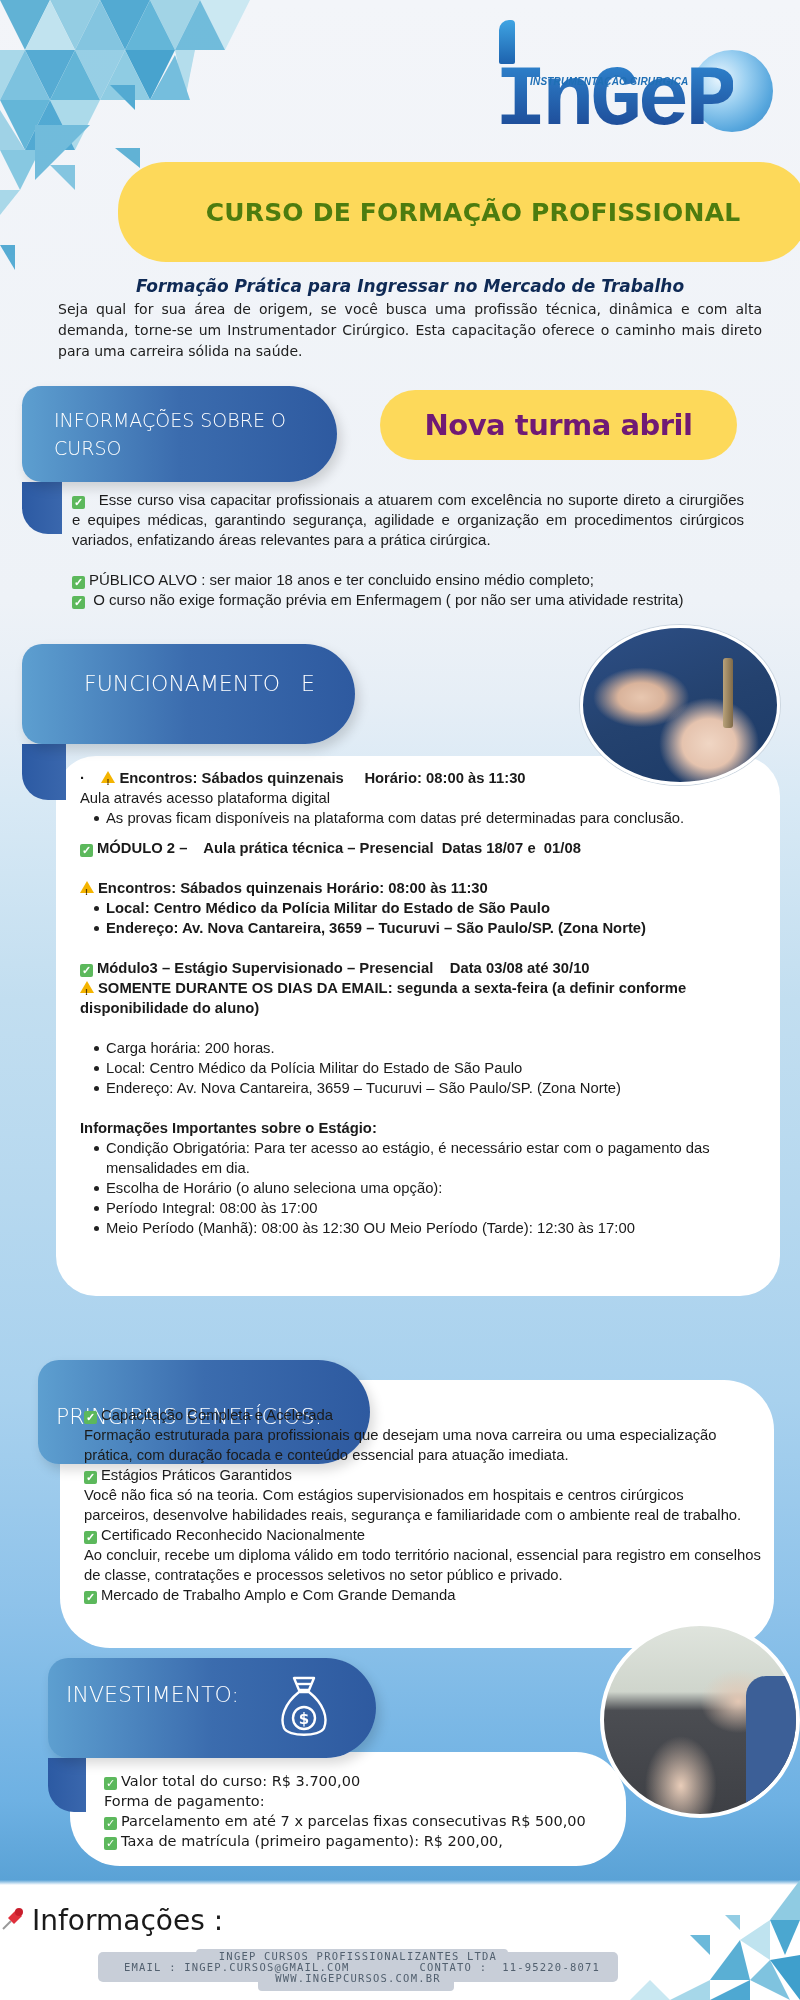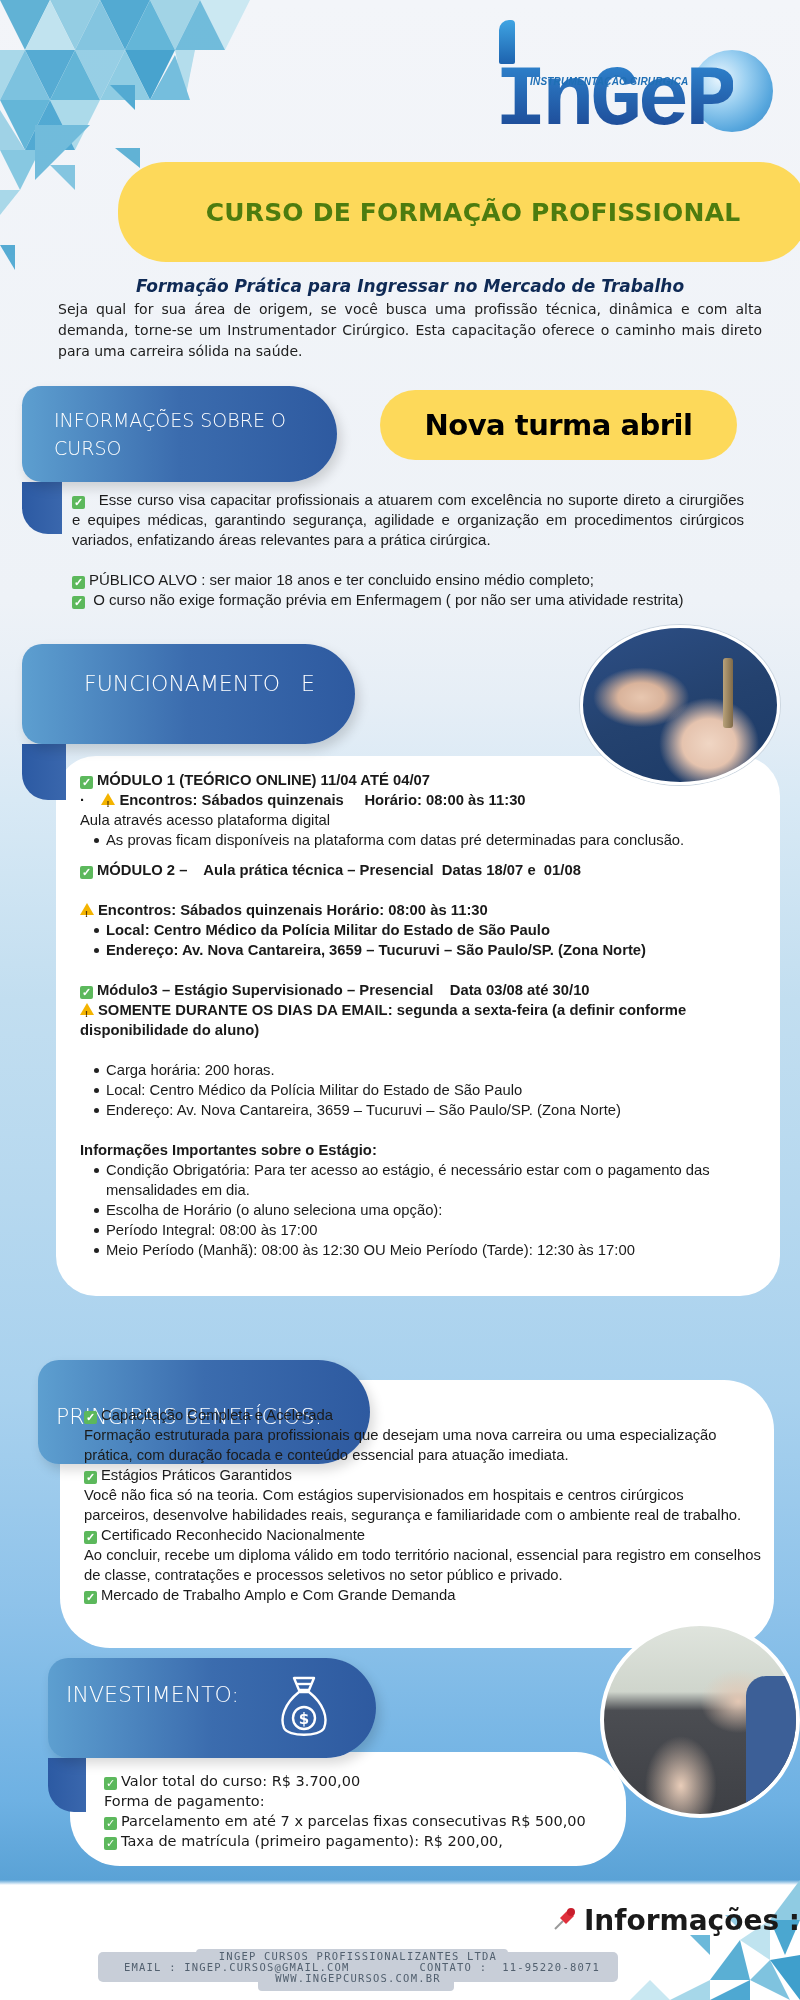--- a/index.html
+++ b/index.html
@@ -40,21 +40,21 @@
 
   
   .tab { background: linear-gradient(90deg, #5d9fd0 0%, #3b6cae 50%, #2e5aa0 100%);
     border-radius: 24px 60px 60px 24px; color: #fff; font-family: "DejaVu Sans", sans-serif; font-weight: 300;
     box-shadow: 4px 6px 12px rgba(0,0,0,0.15); }
   .tab-stem { background: linear-gradient(90deg, #2c5aa3, #3a67ad); border-radius: 30px 0 0 30px; }
 
   .tab1 { left: 22px; top: 386px; width: 315px; height: 96px; padding: 20px 0 0 32px; font-size: 19px; line-height: 28px; }
   .stem1 { left: 22px; top: 482px; width: 40px; height: 52px; border-radius: 0 0 0 26px; }
   .nova-pill { left: 380px; top: 390px; width: 357px; height: 70px; background: #fdd95a; border-radius: 36px;
-    display: flex; align-items: center; justify-content: center; font-family: "DejaVu Sans", sans-serif; font-weight: bold; font-size: 29px; color: #000000; letter-spacing: -0.5px; }
+    display: flex; align-items: center; justify-content: center; font-family: "DejaVu Sans", sans-serif; font-weight: bold; font-size: 29px; color: #701a75; letter-spacing: -0.5px; }
 
   .info-block { left: 72px; top: 490px; width: 672px; font-size: 15px; line-height: 20px; color: #1c1c1c; }
   .info-block p { text-align: justify; }
   .chk { display: inline-block; width: 13px; height: 13px; background: #5cb85c; border-radius: 2px; color: #fff; font-size: 11px; line-height: 13px; text-align: center; font-weight: bold; vertical-align: -1px; margin-right: 4px; }
   .warn { display: inline-block; width: 0; height: 0; border-left: 7px solid transparent; border-right: 7px solid transparent; border-bottom: 12px solid #f4b400; position: relative; vertical-align: 0px; margin-right: 4px; }
   .warn::after { content: "!"; position: absolute; left: -2px; top: 1px; font-size: 9px; font-weight: bold; color: #5a3b00; }
 
   .tab2 { left: 22px; top: 644px; width: 333px; height: 100px; padding: 22px 0 0 62px; font-size: 22px; line-height: 36px; }
   .stem2 { left: 22px; top: 744px; width: 44px; height: 56px; border-radius: 0 0 0 26px; }
 
@@ -84,21 +84,21 @@
       linear-gradient(180deg, #dfe4dd 0%, #cfd5cc 35%, #4b4d52 45%, #3e4045 100%); overflow: hidden; }
   .photo2 .shirt { position: absolute; right: -10px; top: 50px; width: 60px; height: 150px; background: #3c5f97; border-radius: 20px; }
 
   .tab4 { left: 48px; top: 1658px; width: 328px; height: 100px; padding: 24px 0 0 18px; font-size: 22px; }
   .stem4 { left: 48px; top: 1758px; width: 38px; height: 54px; border-radius: 0 0 0 26px; }
   .money-icon { position: absolute; left: 228px; top: 16px; width: 56px; height: 66px; }
   .card-inv { left: 70px; top: 1752px; width: 556px; height: 114px; background: #fff; border-radius: 0 50px 50px 50px; }
   .inv-text { left: 104px; top: 1771px; width: 520px; font-family: "DejaVu Sans", sans-serif; font-size: 14.5px; line-height: 20px; color: #1a1a1a; }
 
   
-  .footer-head { left: 0; top: 1904px; width: 800px; text-align: right; font-family: "DejaVu Sans", sans-serif; font-size: 28px; color: #1a1a1a; font-weight: 700; }
+  .footer-head { left: 0; top: 1904px; width: 800px; text-align: left; font-family: "DejaVu Sans", sans-serif; font-size: 28px; color: #1a1a1a; font-weight: 400; }
   .pin { display: inline-block; width: 26px; height: 26px; position: relative; vertical-align: -2px; margin-right: 6px; }
   .footer-box { left: 98px; top: 1952px; width: 520px; height: 30px; background: #c8ced8; border-radius: 5px; }
   .footer-box-top { left: 196px; top: 1949px; width: 312px; height: 12px; background: #c8ced8; border-radius: 4px; }
   .footer-box-bot { left: 258px; top: 1978px; width: 196px; height: 13px; background: #c8ced8; border-radius: 4px; }
   .footer-lines { left: 98px; top: 1951px; width: 520px; font-family: "DejaVu Sans Mono", monospace; font-size: 10.5px; color: #52606f; letter-spacing: 1.2px; line-height: 11px; }
   .footer-lines div { text-align: center; white-space: pre; }
 </style>
 </head>
 <body>
 
@@ -166,21 +166,20 @@
 <div class="abs card-sched"></div>
 <div class="abs tab-stem stem2"></div>
 <div class="abs tab tab2">
   <div style="white-space:pre">FUNCIONAMENTO   E</div>
 </div>
 <div class="abs photo1">
     <div class="inst"></div>
   </div>
 
 <div class="abs sched-text">
-  <div class="b" style="margin-top:2px"><span class="chk">✓</span><span>MÓDULO 1 (TEÓRICO ONLINE)  11/04 ATÉ 04/07</span></div>
   <div class="b" style="white-space:pre">·    <span class="warn"></span><span>Encontros: Sábados quinzenais     Horário: 08:00 às 11:30</span></div>
   <div>Aula através acesso plataforma digital</div>
   <ul>
     <li>As provas ficam disponíveis na plataforma com datas pré determinadas para conclusão.</li>
   </ul>
   <div style="height:10px"></div>
   <div class="b" style="white-space:pre"><span class="chk">✓</span><span>MÓDULO 2 –    Aula prática técnica – Presencial  Datas 18/07 e  01/08</span></div>
   <div class="gap"></div>
   <div class="b"><span class="warn"></span><span>Encontros: Sábados quinzenais Horário: 08:00 às 11:30</span></div>
   <ul class="b">

